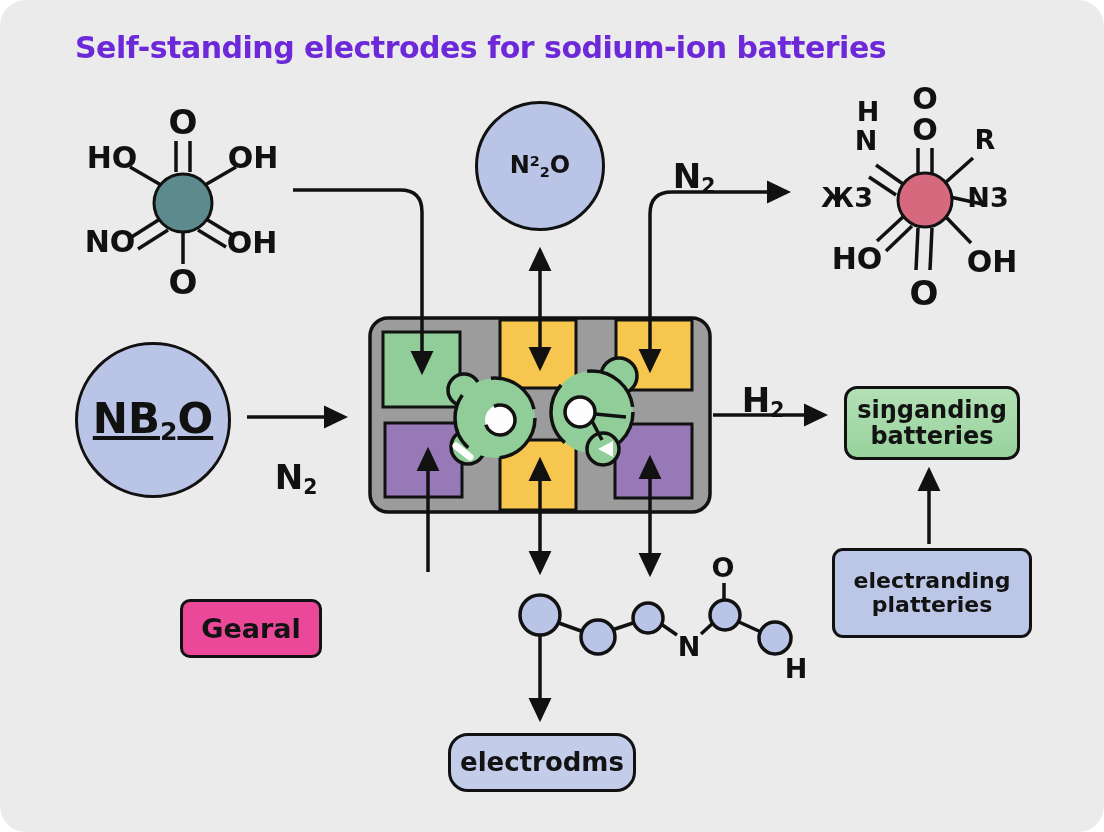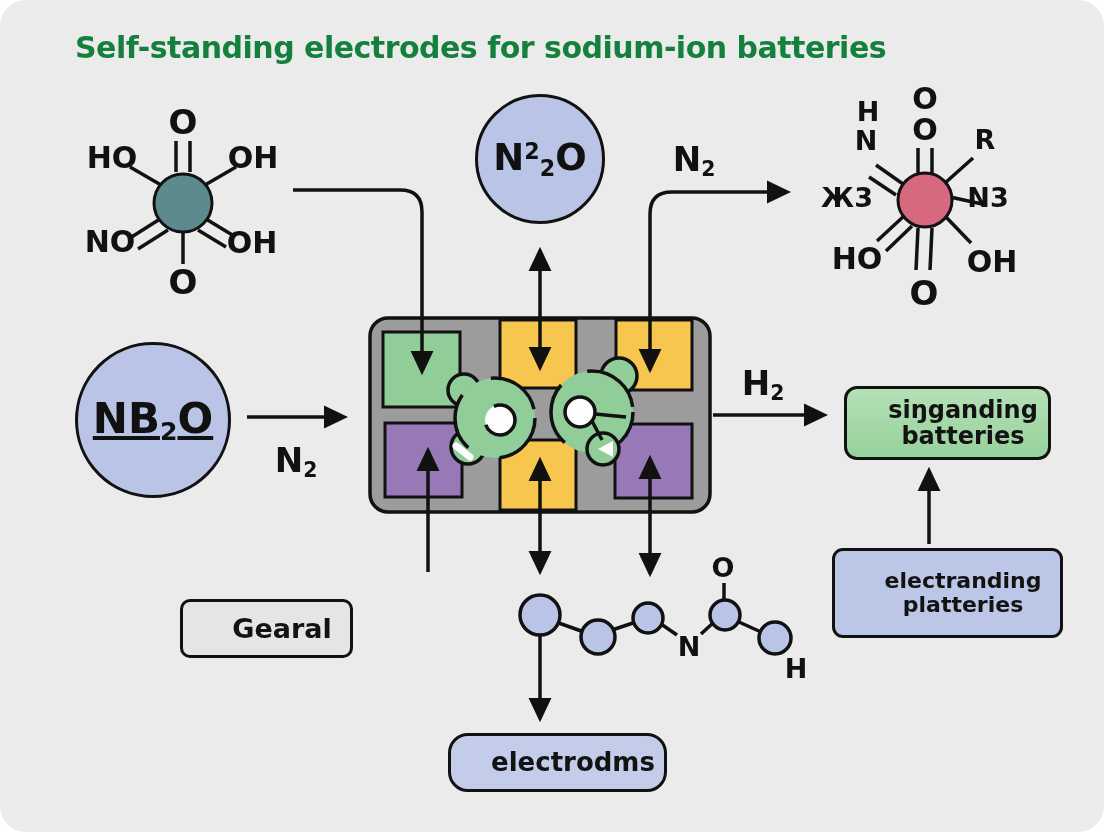--- a/index.html
+++ b/index.html
@@ -1,32 +1,32 @@
 <!DOCTYPE html>
 <html><head>
 <meta charset="utf-8">
 <style>
   html,body{margin:0;padding:0;background:#ffffff;}
   #canvas{position:relative;width:1104px;height:832px;background:#ffffff;overflow:hidden;
           font-family:"DejaVu Sans","Liberation Sans",sans-serif;color:#151515;}
   #bg{position:absolute;left:0;top:0;right:0;bottom:0;background:#ebebeb;border-radius:26px;}
   .abs{position:absolute;}
   svg{position:absolute;left:0;top:0;}
-  .title{left:75px;top:30px;font-size:30px;font-weight:800;letter-spacing:-0.5px;color:#15803d;}
+  .title{left:75px;top:30px;font-size:30px;font-weight:800;letter-spacing:-0.5px;color:#6d28d9;}
   .lbl{font-weight:700;font-size:30px;transform:translate(-50%,-50%);white-space:nowrap;color:#111;}
   .lbl.small{font-size:27px;}
   .circle{border:3px solid #111;border-radius:50%;background:#b9c4e7;display:flex;
           align-items:center;justify-content:center;font-weight:700;color:#111;}
   .formula{white-space:nowrap;}
   .sup{font-size:0.60em;vertical-align:0.50em;}
   .sub{font-size:0.60em;vertical-align:-0.28em;}
-  .gas{font-weight:700;font-size:34px;transform:translate(-50%,-50%);color:#111;}
+  .gas{font-weight:700;font-size:34px;transform:translate(-50%,-50%);color:#111;margin-top:17px;}
   .box{border:3px solid #111;display:flex;flex-direction:column;align-items:center;
-       justify-content:center;font-weight:700;color:#131313;text-align:center;line-height:1.1;padding-left:31px;}
-  .box-gearal{left:180px;top:599px;width:136px;height:53px;background:#e5e5e5;border-radius:10px;font-size:27px;}
+       justify-content:center;font-weight:700;color:#131313;text-align:center;line-height:1.1;}
+  .box-gearal{left:180px;top:599px;width:136px;height:53px;background:#ec4899;border-radius:10px;font-size:27px;}
   .box-electrodes{left:448px;top:733px;width:182px;height:53px;background:#c3cce9;border-radius:20px;font-size:26px;}
   .box-green{left:844px;top:386px;width:170px;height:68px;background:linear-gradient(#b4e0b6,#97d29c);border-radius:13px;font-size:24px;}
   .box-blue{left:832px;top:548px;width:194px;height:84px;background:#bcc7e8;border-radius:11px;font-size:22px;}
 </style>
 </head>
 <body>
 
 <div id="canvas">
   <div id="bg"></div>
 
@@ -133,21 +133,21 @@
   <span class="abs lbl small" style="left:866px;top:140px;">N</span>
   <span class="abs lbl" style="left:925px;top:98px;">O</span>
   <span class="abs lbl" style="left:925px;top:129px;">O</span>
   <span class="abs lbl small" style="left:985px;top:139px;">R</span>
   <span class="abs lbl small" style="left:847px;top:197px;">Ж3</span>
   <span class="abs lbl small" style="left:988px;top:197px;">N3</span>
   <span class="abs lbl" style="left:857px;top:258px;">HO</span>
   <span class="abs lbl" style="left:992px;top:261px;">OH</span>
   <span class="abs lbl" style="left:924px;top:293px;font-size:34px;">O</span>
 
-  <div class="abs circle" style="left:475px;top:94px;width:124px;height:124px;font-size:37px;">
+  <div class="abs circle" style="left:475px;top:101px;width:124px;height:124px;font-size:24px;">
     <span class="formula"><span>N</span><span class="sup">2</span><span class="sub">2</span><span>O</span></span>
   </div>
   <div class="abs circle" style="left:75px;top:342px;width:150px;height:150px;font-size:42px;text-decoration:underline;">
     <span class="formula"><span>NB</span><span class="sub">2</span><span>O</span></span>
   </div>
 
   <span class="abs gas" style="left:296px;top:461px;"><span>N</span><span class="sub">2</span></span>
   <span class="abs gas" style="left:694px;top:160px;"><span>N</span><span class="sub">2</span></span>
   <span class="abs gas" style="left:763px;top:384px;"><span>H</span><span class="sub">2</span></span>
 

